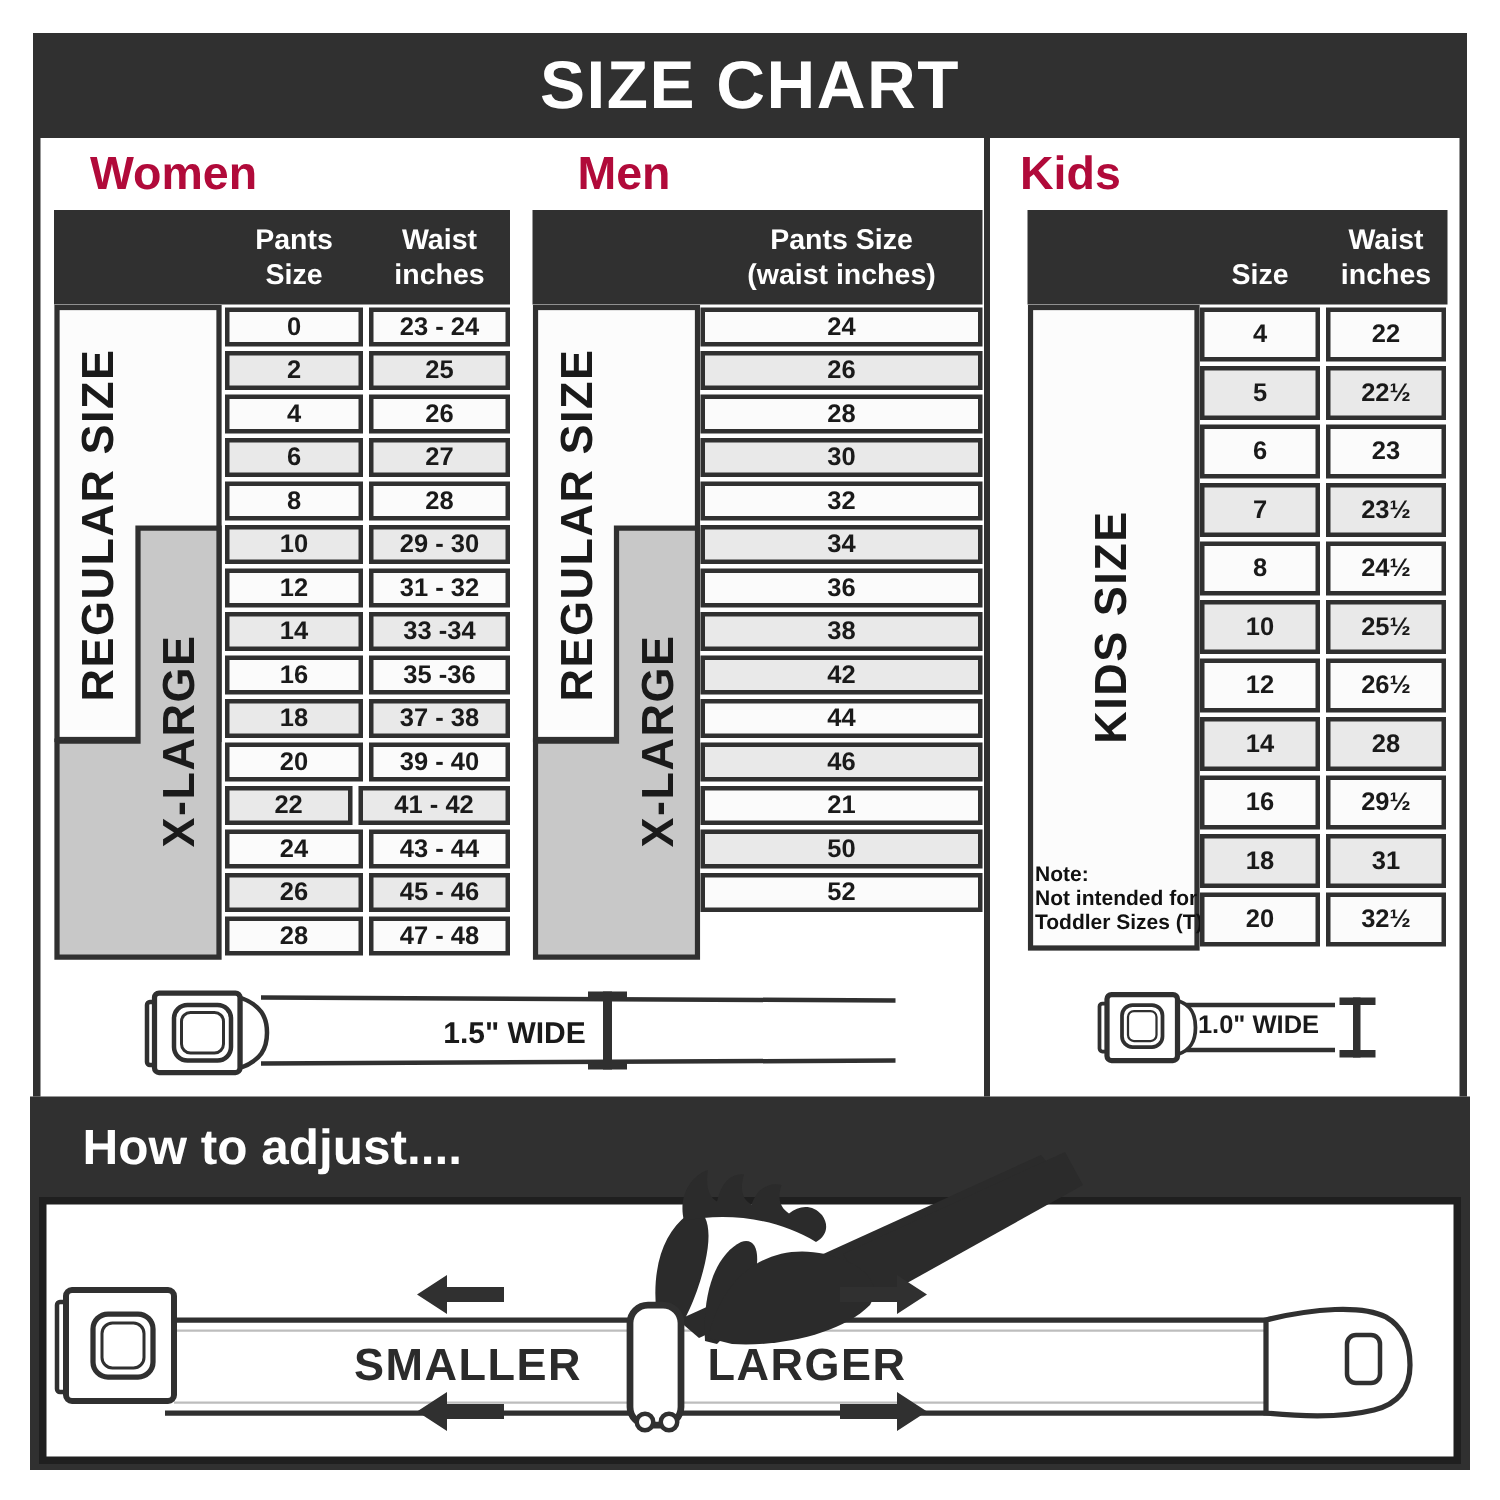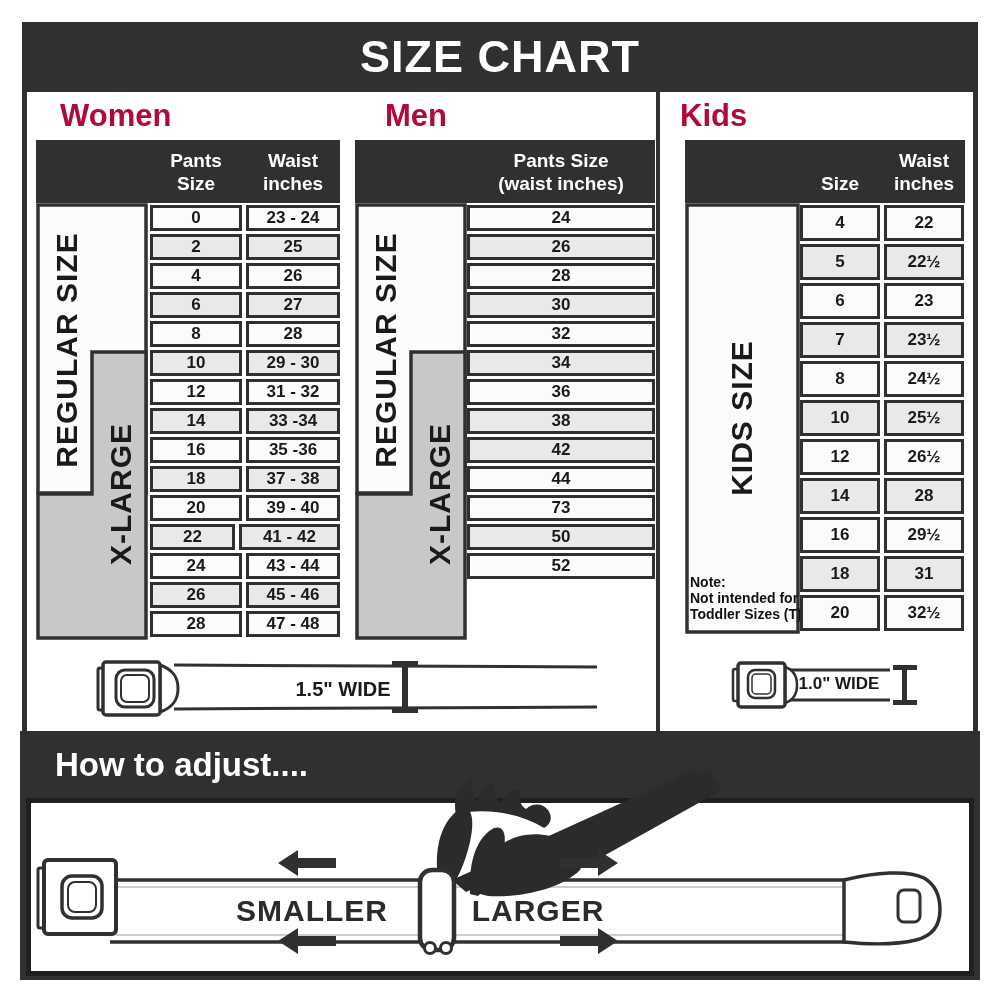--- a/index.html
+++ b/index.html
@@ -206,23 +206,26 @@
 
 
     <div class="trow alt">
       <div class="cell" style="width:188px;">42</div>
     </div>
 
     <div class="trow">
       <div class="cell" style="width:188px;">44</div>
     </div>
 
-
-    <div class="trow">
-      <div class="cell" style="width:188px;">73</div>
+    <div class="trow alt">
+      <div class="cell" style="width:188px;">46</div>
+    </div>
+
+    <div class="trow">
+      <div class="cell" style="width:188px;">21</div>
     </div>
 
     <div class="trow alt">
       <div class="cell" style="width:188px;">50</div>
     </div>
 
     <div class="trow">
       <div class="cell" style="width:188px;">52</div>
     </div>
   </div>

